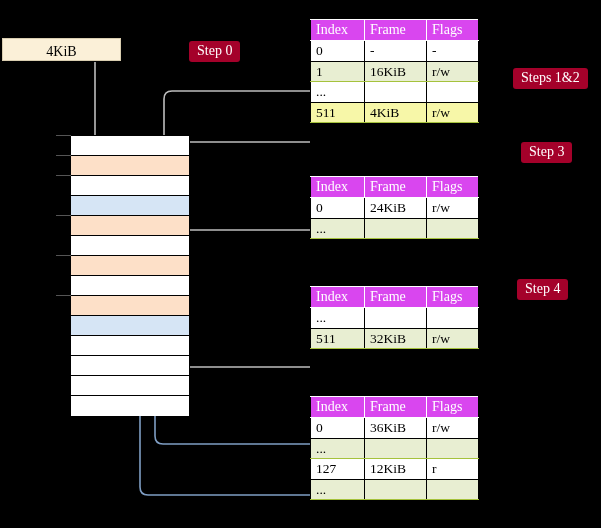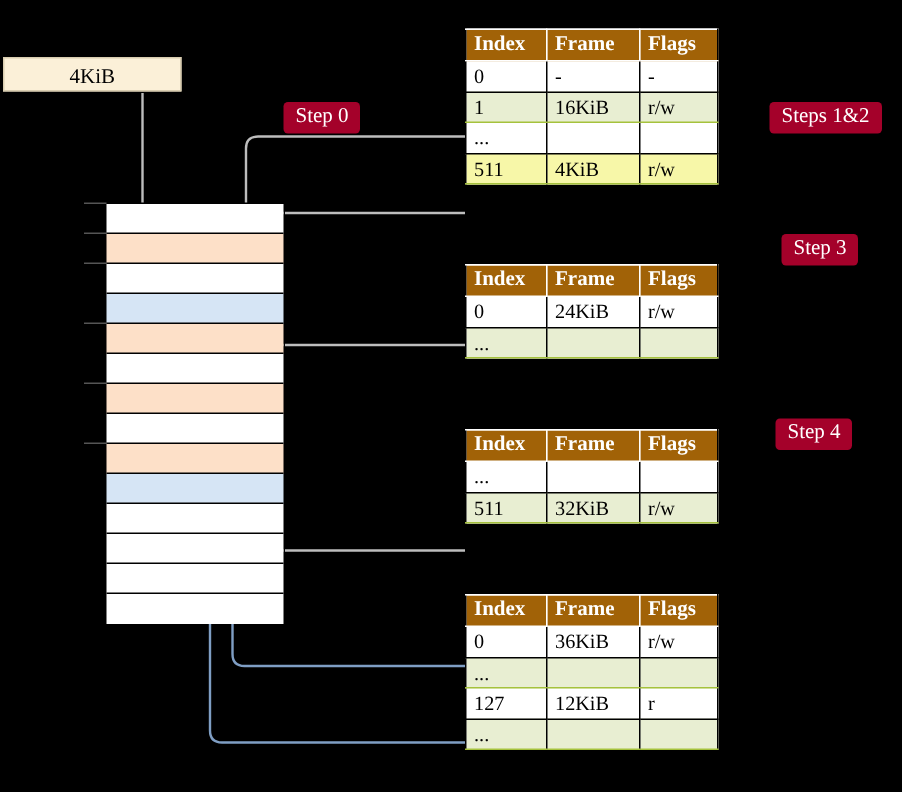--- a/index.html
+++ b/index.html
@@ -18,21 +18,21 @@
   .memrow{box-sizing:border-box;border-bottom:1px solid #000;width:100%;}
   .memrow:last-child{border-bottom:none;}
   .tick{position:absolute;height:1px;background:#555;}
 
   
   .ptable{position:absolute;border-collapse:collapse;border:1px solid #000;
           background:#fff;font-size:13.5px;line-height:1;}
   .ptable td,.ptable th{border:1px solid #000;padding:3px 5px;height:18px;
           box-sizing:border-box;text-align:left;vertical-align:middle;
           white-space:nowrap;font-weight:normal;}
-  .ptable th{background:#a16207;color:#fff;font-weight:bold;border-color:#fff;
+  .ptable th{background:#d946ef;color:#fff;font-weight:normal;border-color:#fff;
              border-left-color:#fff;border-right-color:#fff;font-size:14px;}
   .ptable th:first-child{border-left-color:#000;}
   .ptable th:last-child{border-right-color:#000;}
   .ptable tr.odd  td{background:#ffffff;}
   .ptable tr.even td{background:#e8eed2;border-top-color:#a5c23c;border-bottom-color:#a5c23c;}
   .ptable tr.hl   td{background:#f7f7a8;border-top-color:#a5c23c;border-bottom-color:#a5c23c;}
   .c-idx{width:54px;}
   .c-frm{width:62px;}
   .c-flg{width:52px;}
 
@@ -104,27 +104,27 @@
       <div class="memrow" style="height: 20px; background: rgb(255, 255, 255); border-bottom: none;"></div>
     </div>
 
   <div class="tick" style="left:56px;top:135px;width:15px;"></div>
   <div class="tick" style="left:56px;top:155px;width:15px;"></div>
   <div class="tick" style="left:56px;top:175px;width:15px;"></div>
   <div class="tick" style="left:56px;top:215px;width:15px;"></div>
   <div class="tick" style="left:56px;top:255px;width:15px;"></div>
   <div class="tick" style="left:56px;top:295px;width:15px;"></div>
 
-  <div class="steplbl" style="left:189px;top:41px;margin-top:27px;">
+  <div class="steplbl" style="left:189px;top:41px;">
     <span>Step 0</span>
   </div>
   <div class="steplbl" style="left:513px;top:20px;margin-top:48px;">
     <span>Steps 1&amp;2</span>
   </div>
-  <div class="steplbl" style="left:521px;top:156px;">
+  <div class="steplbl" style="left:521px;top:142px;">
     <span>Step 3</span>
   </div>
   <div class="steplbl" style="left:517px;top:265px;margin-top:14px;">
     <span>Step 4</span>
   </div>
 
   <table class="ptable" id="tbl0" style="left:310px;top:19px;">
       <thead>
         <tr>
           <th class="c-idx">Index</th>

